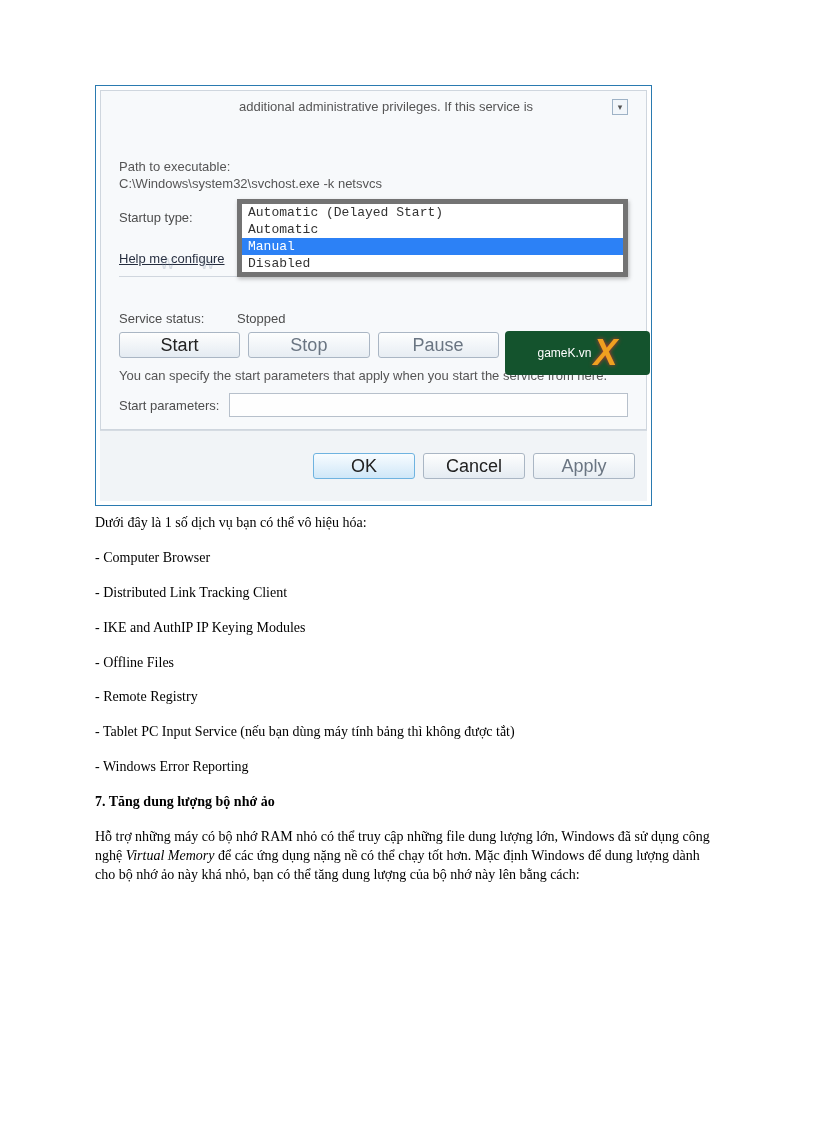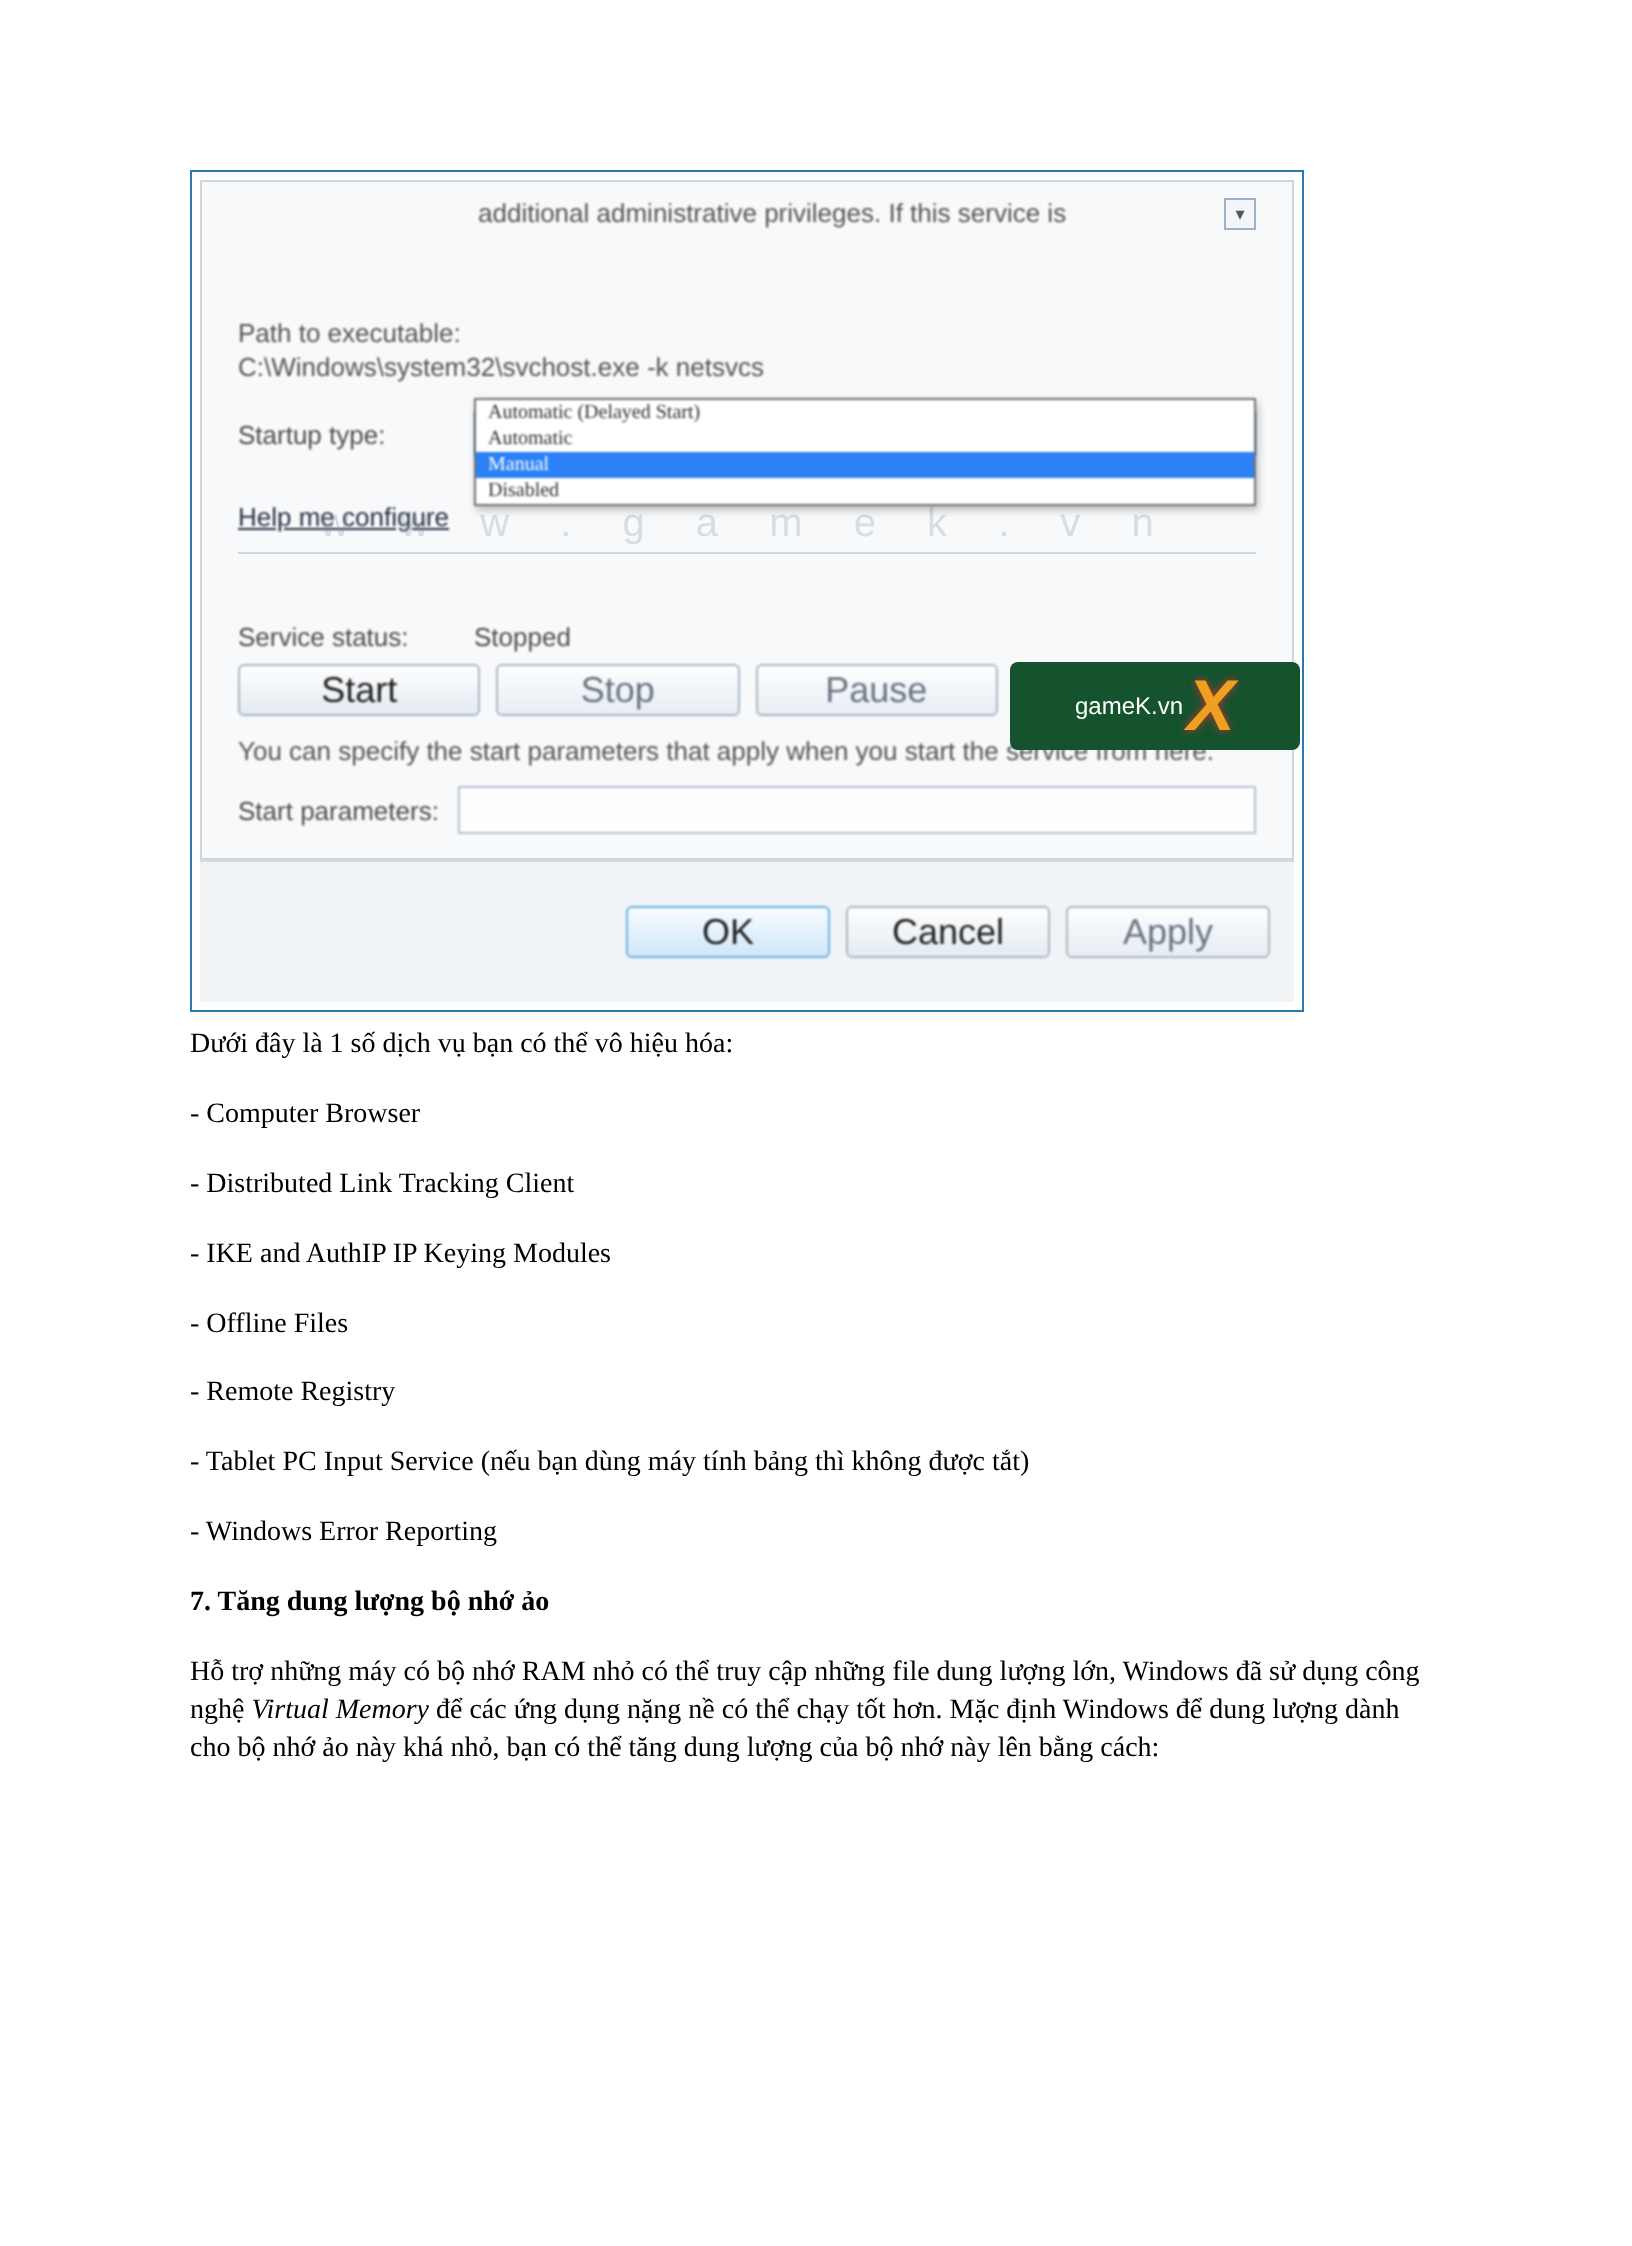--- a/index.html
+++ b/index.html
@@ -84,24 +84,24 @@
     border-left: 4px solid transparent;
     border-right: 4px solid transparent;
     border-top: 5px solid #2a2a2a;
   }
   .dropdown {
     position: absolute;
     left: 136px;
     right: 18px;
     top: 108px;
     background: #fff;
-    border: 1px solid #737373;
+    border: 5px solid #737373;
     box-shadow: 1px 2px 4px rgba(0,0,0,0.25);
-    font-family: Liberation Serif, serif;
-    font-size: 10px;
+    font-family: Liberation Mono, monospace;
+    font-size: 13px;
     color: #333;
     z-index: 5;
     filter: blur(0.4px);
   }
   .dropdown .opt { padding: 1px 6px; }
   .dropdown .opt.sel { background: #2c81f6; color: #fff; }
   .help-link {
     color: #0f172a;
     text-decoration: underline;
     filter: blur(0.4px);

